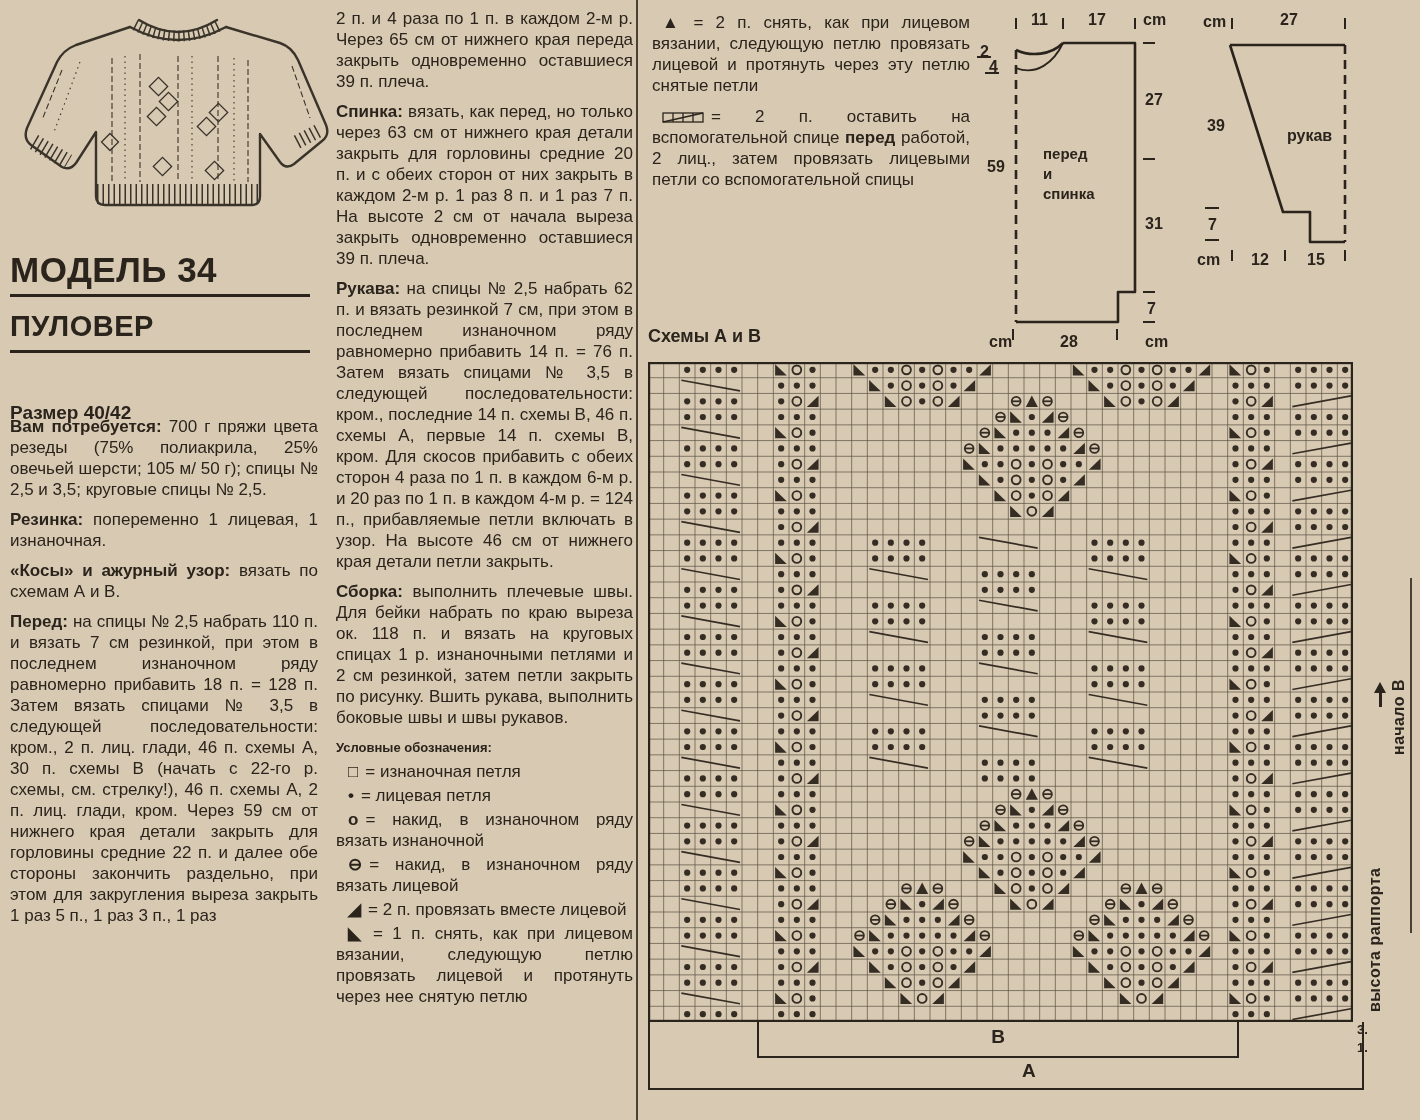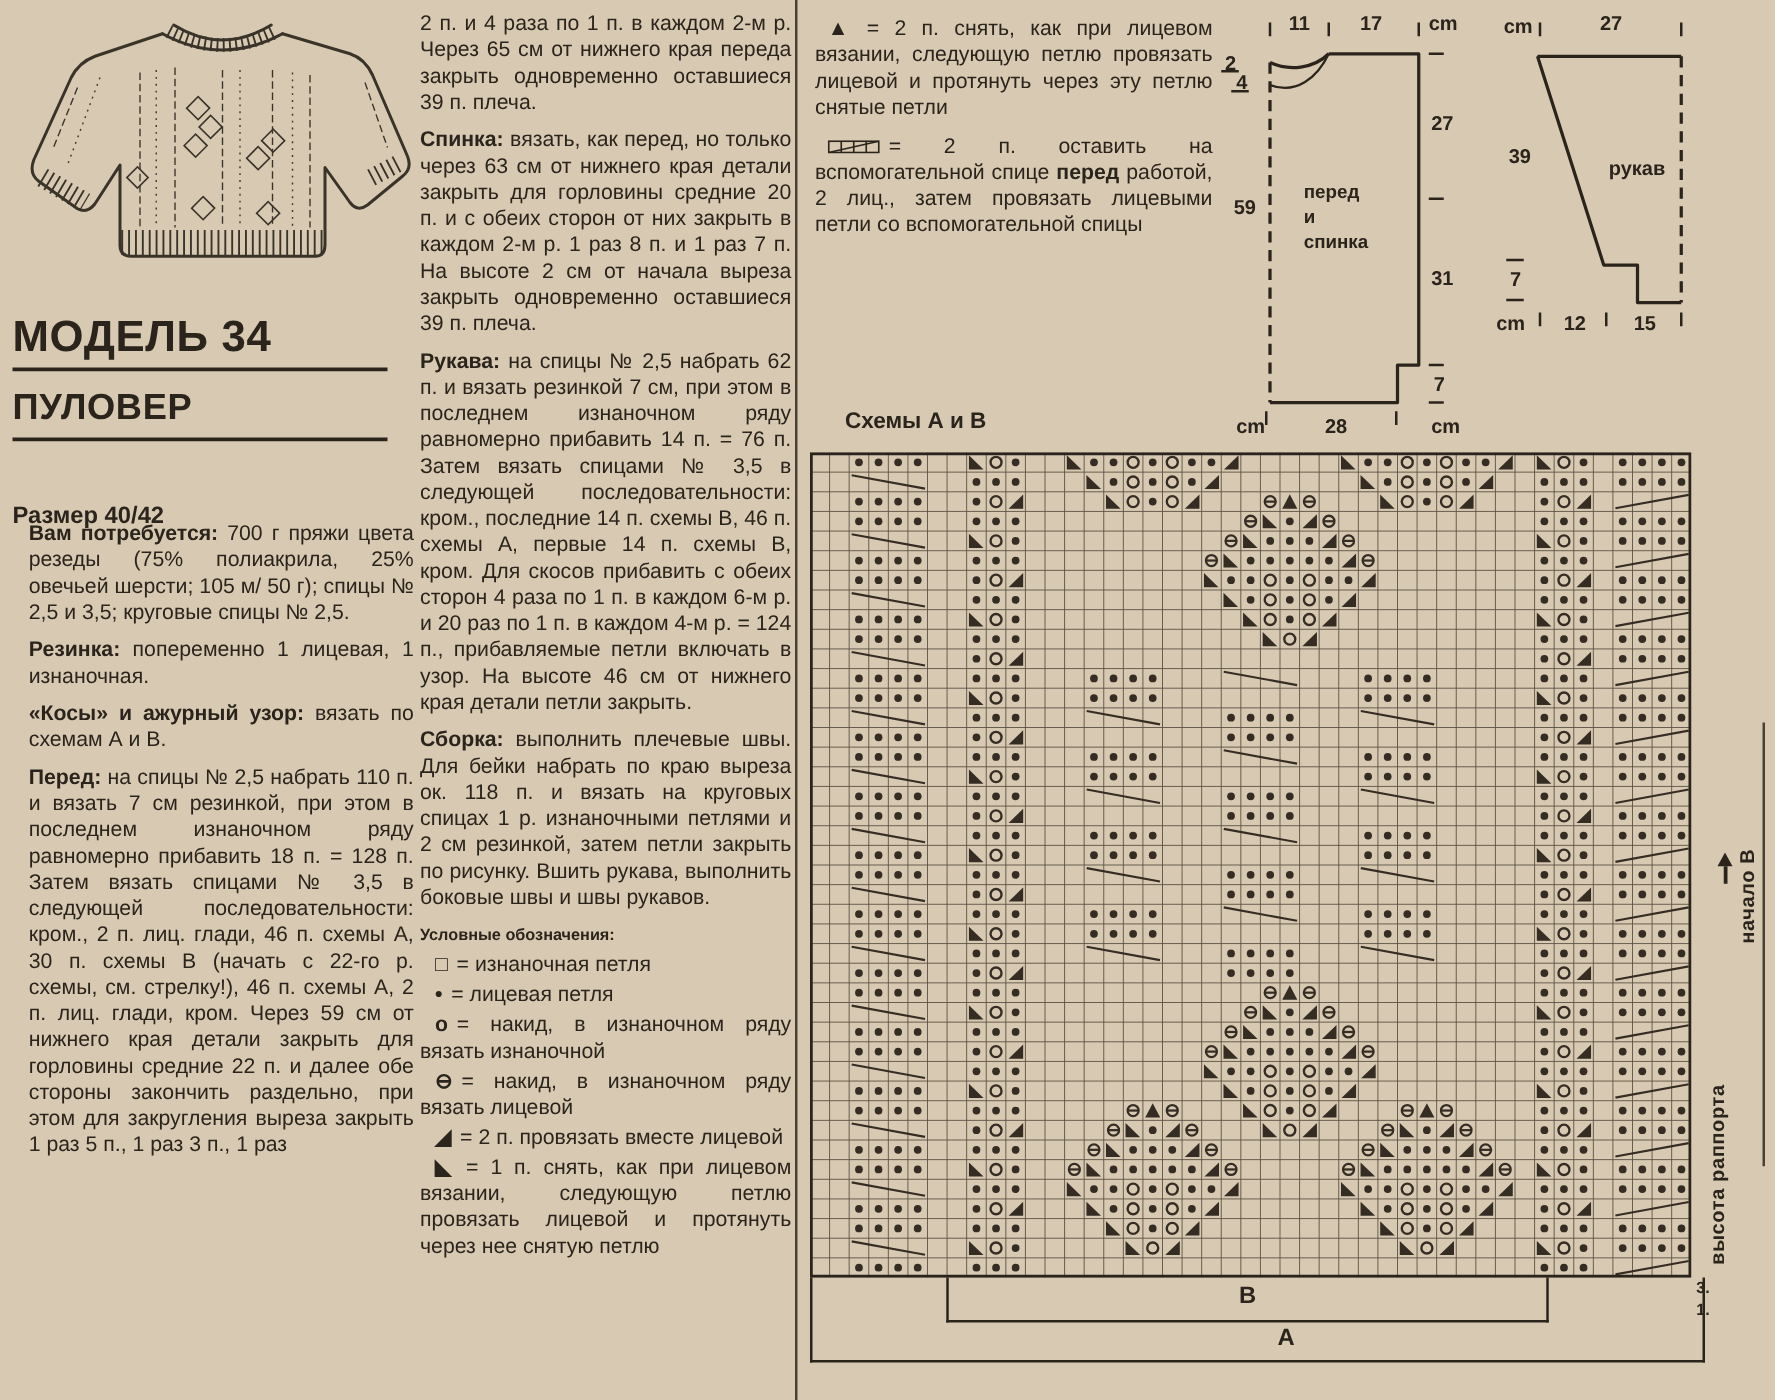--- a/index.html
+++ b/index.html
@@ -83,21 +83,21 @@
       </g>
     </svg>
   </div>
 
   <div class="abs title" style="left:10px;top:250px;">МОДЕЛЬ 34</div>
   <div class="abs rule" style="left:10px;top:294px;width:300px;"></div>
   <div class="abs subtitle" style="left:10px;top:310px;">ПУЛОВЕР</div>
   <div class="abs rule" style="left:10px;top:350px;width:300px;"></div>
   <div class="abs size-label" style="left:10px;top:402px;">Размер 40/42</div>
 
-  <div class="abs bodycol" style="left:23px;top:416px;width:308px;">
+  <div class="abs bodycol" style="left:10px;top:416px;width:308px;">
     <p><b>Вам потребуется:</b> <span>700 г пряжи цвета резеды (75% полиакрила, 25% овечьей шерсти; 105 м/ 50 г); спицы № 2,5 и 3,5; круговые спицы № 2,5.</span></p>
     <p><b>Резинка:</b> <span>попеременно 1 лицевая, 1 изнаночная.</span></p>
     <p><b>«Косы» и ажурный узор:</b> <span>вязать по схемам А и В.</span></p>
     <p><b>Перед:</b> <span>на спицы № 2,5 набрать 110 п. и вязать 7 см резинкой, при этом в последнем изнаночном ряду равномерно прибавить 18 п. = 128 п. Затем вязать спицами № 3,5 в следующей последовательности: кром., 2 п. лиц. глади, 46 п. схемы А, 30 п. схемы В (начать с 22-го р. схемы, см. стрелку!), 46 п. схемы А, 2 п. лиц. глади, кром. Через 59 см от нижнего края детали закрыть для горловины средние 22 п. и далее обе стороны закончить раздельно, при этом для закругления выреза закрыть 1 раз 5 п., 1 раз 3 п., 1 раз</span></p>
   </div>
 
   <div class="abs bodycol" style="left:336px;top:8px;width:297px;">
     <p><span>2 п. и 4 раза по 1 п. в каждом 2-м р. Через 65 см от нижнего края переда закрыть одновременно оставшиеся 39 п. плеча.</span></p>
     <p><b>Спинка:</b> <span>вязать, как перед, но только через 63 см от нижнего края детали закрыть для горловины средние 20 п. и с обеих сторон от них закрыть в каждом 2-м р. 1 раз 8 п. и 1 раз 7 п. На высоте 2 см от начала выреза закрыть одновременно оставшиеся 39 п. плеча.</span></p>
     <p><b>Рукава:</b> <span>на спицы № 2,5 набрать 62 п. и вязать резинкой 7 см, при этом в последнем изнаночном ряду равномерно прибавить 14 п. = 76 п. Затем вязать спицами № 3,5 в следующей последовательности: кром., последние 14 п. схемы В, 46 п. схемы А, первые 14 п. схемы В, кром. Для скосов прибавить с обеих сторон 4 раза по 1 п. в каждом 6-м р. и 20 раз по 1 п. в каждом 4-м р. = 124 п., прибавляемые петли включать в узор. На высоте 46 см от нижнего края детали петли закрыть.</span></p>
@@ -191,21 +191,21 @@
     <span class="abs schem-num" style="left:8px;top:8px;">cm</span>
     <span class="abs schem-num" style="left:85px;top:6px;">27</span>
     <span class="abs schem-num" style="left:12px;top:112px;">39</span>
     <span class="abs schem-label" style="left:92px;top:122px;font-size:16px;">рукав</span>
     <span class="abs schem-num" style="left:13px;top:211px;">7</span>
     <span class="abs schem-num" style="left:2px;top:246px;">cm</span>
     <span class="abs schem-num" style="left:56px;top:246px;">12</span>
     <span class="abs schem-num" style="left:112px;top:246px;">15</span>
   </div>
 
-  <div class="abs chart-heading" style="left:648px;top:326px;margin-left:28px;">Схемы А и В</div>
+  <div class="abs chart-heading" style="left:648px;top:326px;">Схемы А и В</div>
 
   <div class="abs" id="chart-grid" style="left:648px;top:362px;width:705px;height:660px;">
       <svg width="705" height="660" viewBox="0 0 705 660">
         <path d="M0.00,0V660M15.67,0V660M31.33,0V660M47.00,0V660M62.67,0V660M78.33,0V660M94.00,0V660M109.67,0V660M125.33,0V660M141.00,0V660M156.67,0V660M172.33,0V660M188.00,0V660M203.67,0V660M219.33,0V660M235.00,0V660M250.67,0V660M266.33,0V660M282.00,0V660M297.67,0V660M313.33,0V660M329.00,0V660M344.67,0V660M360.33,0V660M376.00,0V660M391.67,0V660M407.33,0V660M423.00,0V660M438.67,0V660M454.33,0V660M470.00,0V660M485.67,0V660M501.33,0V660M517.00,0V660M532.67,0V660M548.33,0V660M564.00,0V660M579.67,0V660M595.33,0V660M611.00,0V660M626.67,0V660M642.33,0V660M658.00,0V660M673.67,0V660M689.33,0V660M705.00,0V660M0,0.00H705M0,15.71H705M0,31.43H705M0,47.14H705M0,62.86H705M0,78.57H705M0,94.29H705M0,110.00H705M0,125.71H705M0,141.43H705M0,157.14H705M0,172.86H705M0,188.57H705M0,204.29H705M0,220.00H705M0,235.71H705M0,251.43H705M0,267.14H705M0,282.86H705M0,298.57H705M0,314.29H705M0,330.00H705M0,345.71H705M0,361.43H705M0,377.14H705M0,392.86H705M0,408.57H705M0,424.29H705M0,440.00H705M0,455.71H705M0,471.43H705M0,487.14H705M0,502.86H705M0,518.57H705M0,534.29H705M0,550.00H705M0,565.71H705M0,581.43H705M0,597.14H705M0,612.86H705M0,628.57H705M0,644.29H705M0,660.00H705" stroke="#5c5244" stroke-width="0.8" fill="none" opacity="0.9"></path>
         <rect x="1" y="1" width="703" height="658" stroke="#2b241c" stroke-width="2.4" fill="none"></rect>
         <circle cx="39.166666666666664" cy="7.857142857142857" r="3.1" fill="#352d24"></circle>
         <circle cx="54.833333333333336" cy="7.857142857142857" r="3.1" fill="#352d24"></circle>
         <circle cx="70.5" cy="7.857142857142857" r="3.1" fill="#352d24"></circle>
         <circle cx="86.16666666666666" cy="7.857142857142857" r="3.1" fill="#352d24"></circle>
         <path d="M127.13333333333333,2.2 L127.13333333333333,13.514285714285712 L138.8,13.514285714285712 Z" fill="#352d24"></path>

